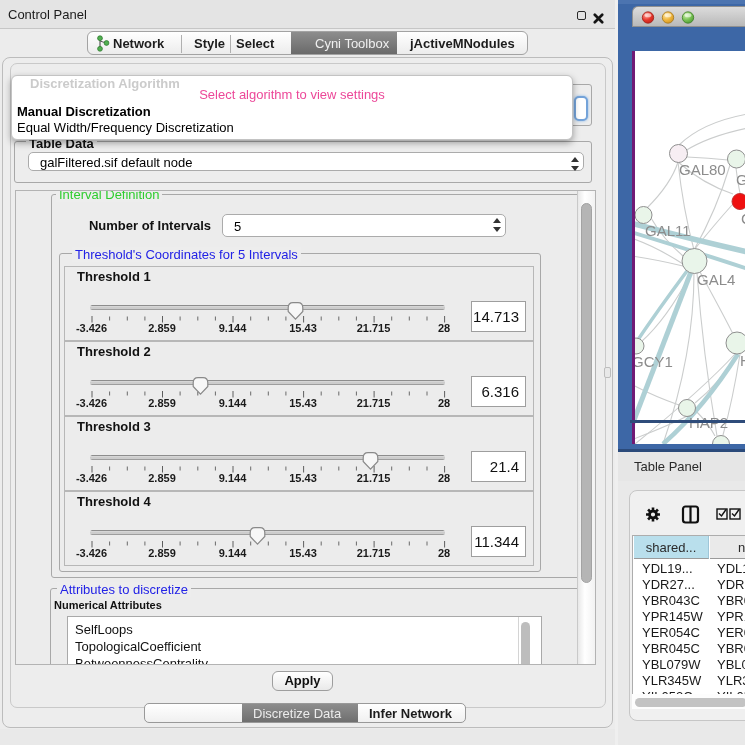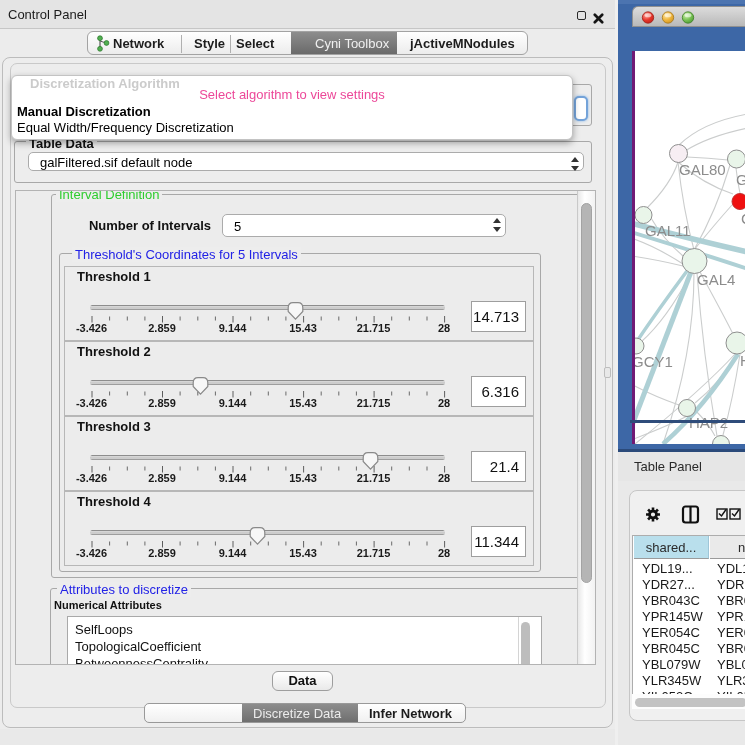--- a/index.html
+++ b/index.html
@@ -280,21 +280,21 @@
     <div class="li" style="top:5px;">SelfLoops</div>
     <div class="li" style="top:22px;">TopologicalCoefficient</div>
     <div class="li" style="top:39px;">BetweennessCentrality</div>
     <div class="sep"></div>
     <div class="th"></div>
   </div>
 </div>
 <div id="vpsb">
     <div class="th"></div>
   </div>
-<div id="apply">Data</div>
+<div id="apply">Apply</div>
 <div id="btabs">
   <span class="lbl" style="left:28px;margin-top:46px;">Impute Data</span>
   <div id="btabsel">
       <span>Discretize Data</span>
     </div>
   <span class="lbl" style="left:224px;">Infer Network</span>
 </div>
 <div id="bottomstrip"></div>
 
 <div id="popup">

